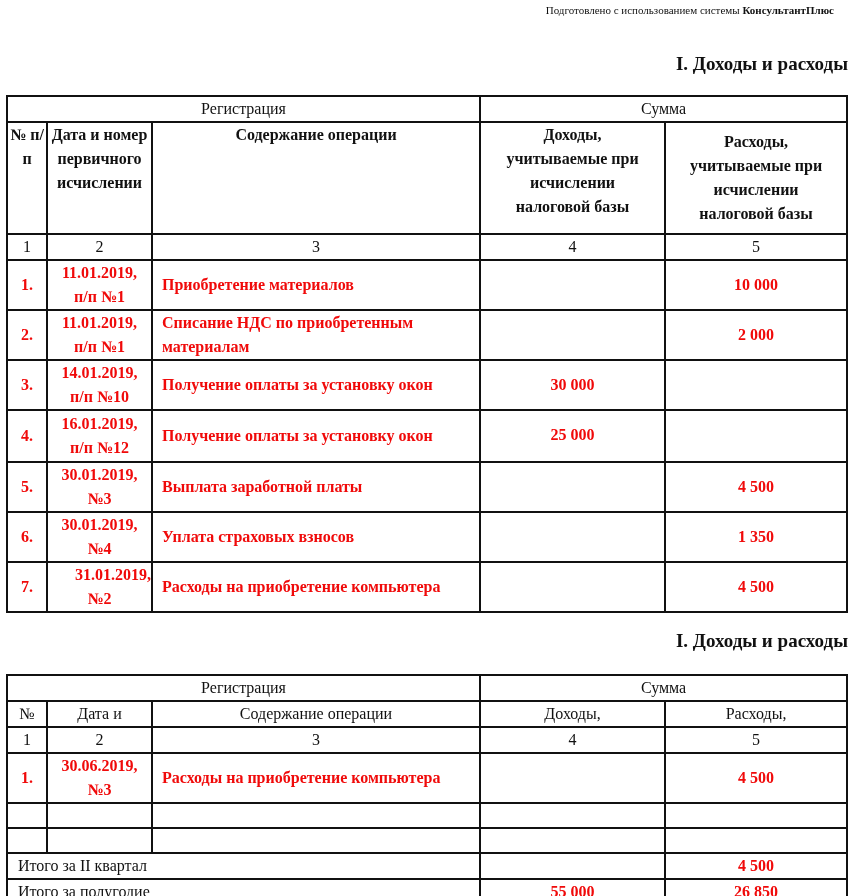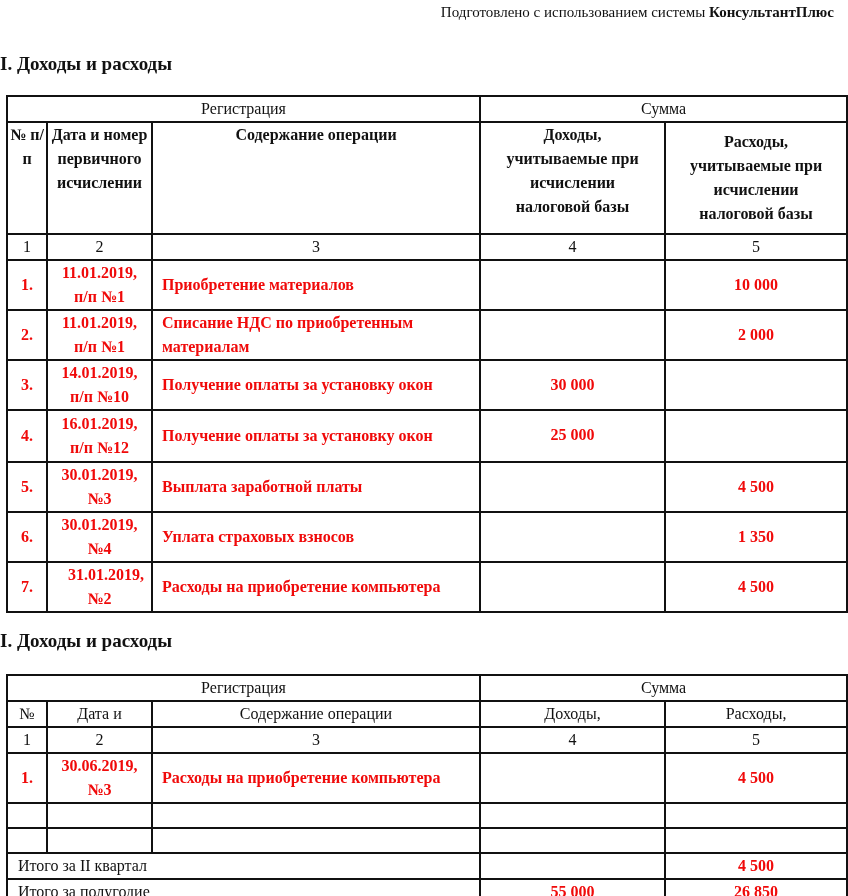--- a/index.html
+++ b/index.html
@@ -1,20 +1,20 @@
 <!DOCTYPE html>
 <html><head>
 <meta charset="utf-8">
 <style>
   html, body { margin: 0; padding: 0; background: #ffffff; }
   body { width: 848px; height: 896px; position: relative; overflow: hidden;
          font-family: "Liberation Serif", "DejaVu Serif", serif; color: #111; }
-  .prepared { position: absolute; top: 4px; right: 14px; font-size: 15px; }
+  .prepared { position: absolute; top: 4px; right: 14px; font-size: 11px; }
   .prepared b { font-weight: bold; }
-  .title { position: absolute; left: 0; width: 848px; text-align: left;
+  .title { position: absolute; left: 0; width: 848px; text-align: right;
            font-weight: bold; font-size: 19px; }
   table.ledger { position: absolute; left: 6px; width: 840px; border-collapse: collapse;
                  table-layout: fixed; }
   table.ledger td { border: 2px solid #111; padding: 0; text-align: center;
                     vertical-align: middle; font-size: 16px; line-height: 24px; }
   table.ledger td.top { vertical-align: top; }
   .red { color: #f00a0a; font-weight: bold; font-size: 13px; line-height: 19px; }
   td.content { text-align: left !important; padding-left: 9px !important; }
   td.total-label { text-align: left !important; padding-left: 10px !important; }
   .hdr-multi { line-height: 24px; font-weight: bold; }
@@ -92,21 +92,21 @@
   </tr>
   <tr style="height:43px">
     <td class="red">6.</td>
     <td class="red" style="padding:0 10px">30.01.2019, №4</td>
     <td class="red content">Уплата страховых взносов</td>
     <td class="red"></td>
     <td class="red">1 350</td>
   </tr>
   <tr style="height:45px">
     <td class="red">7.</td>
-    <td class="red" style="padding:0 20px">31.01.2019, №2</td>
+    <td class="red" style="padding:0 27px">31.01.2019, №2</td>
     <td class="red content">Расходы на приобретение компьютера</td>
     <td class="red"></td>
     <td class="red">4 500</td>
   </tr>
 </tbody>
   </table>
 
 <div class="title" style="top:630px;">I. Доходы и расходы</div>
 
 <table class="ledger" style="top:674px;">

